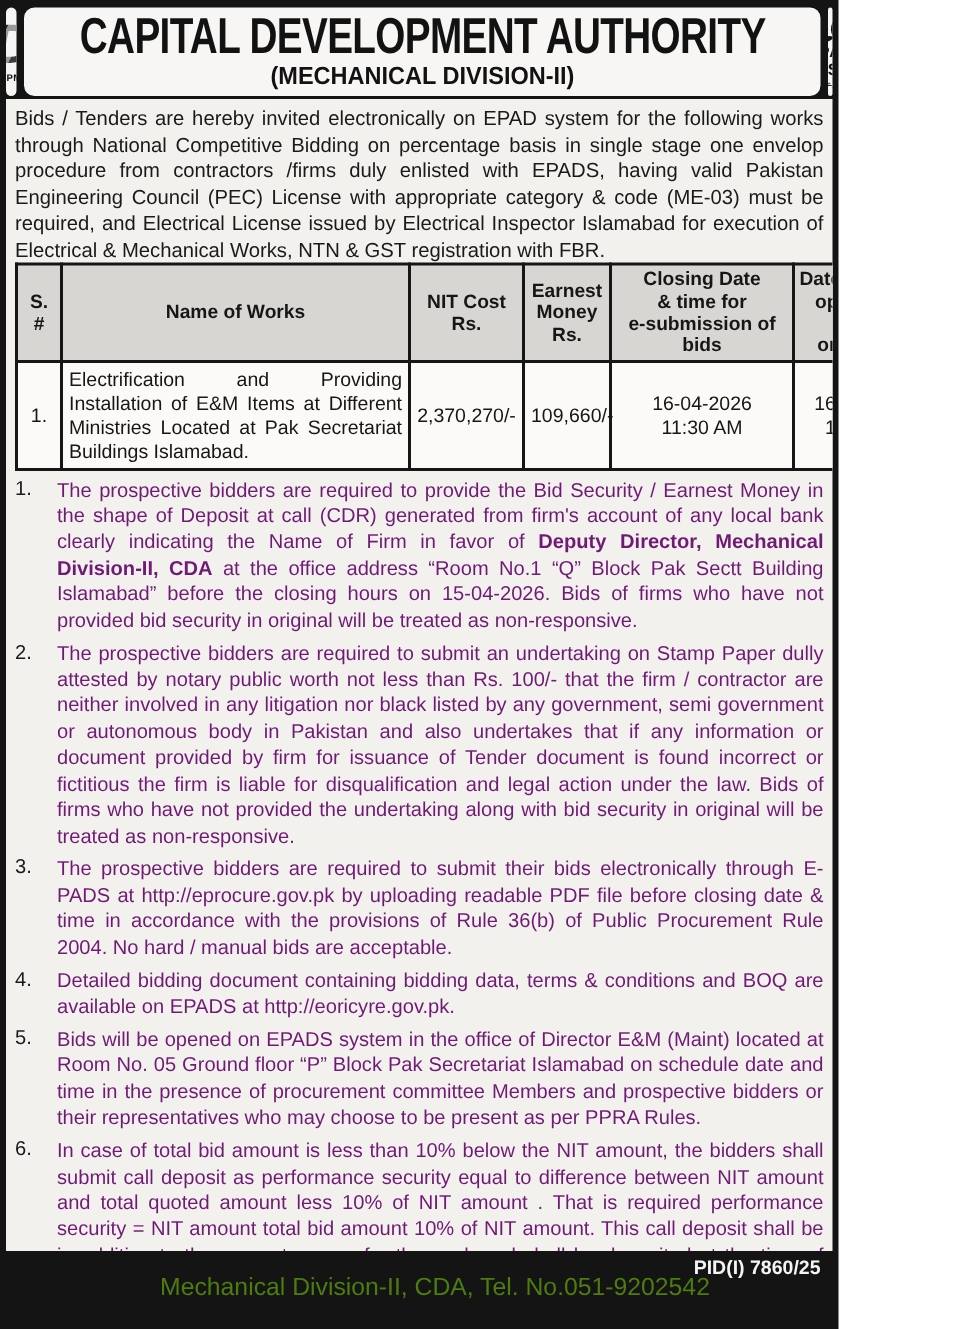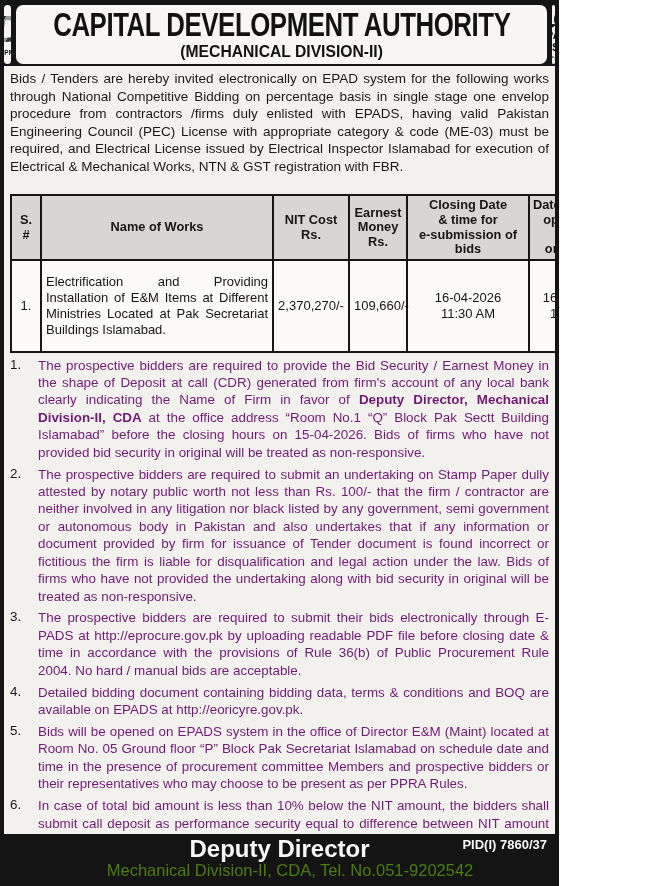--- a/index.html
+++ b/index.html
@@ -40,27 +40,27 @@
   .uraan-line2 { font-size: 11px; font-weight: bold; color: #121212; line-height: 1.1; letter-spacing: 0.3px; }
   .uraan-urdu { font-size: 6px; color: #333; line-height: 1.2; white-space: nowrap; }
 
   
   .banner { height: 35px; display: flex; align-items: center; justify-content: center; background: #141414; }
   .banner-text { color: #fdfdfd; font-size: 31px; font-weight: bold; letter-spacing: 1px; white-space: nowrap; transform: scaleY(1.08); line-height: 1; }
 
   
   .paper { flex: 1; background: #f2f1ee; padding: 4px 6px 2px 6px; overflow: hidden; display: flex; flex-direction: column; }
 
-  .intro { font-size: 13.5px; line-height: 1.3; color: #1a1a1a; text-align: justify; margin-bottom: 19px; }
+  .intro { font-size: 13.5px; line-height: 1.3; color: #1a1a1a; text-align: justify; margin-bottom: 0; }
 
   
   table { width: 100%; border-collapse: collapse; table-layout: fixed; margin-bottom: 4px; background: #fbfaf8; }
   th, td { border: 2px solid #161616; color: #161616; }
   th { background: #d8d6d2; font-size: 12.8px; font-weight: bold; text-align: center; padding: 2px 1px; white-space: pre-line; line-height: 1.15; }
-  td { font-size: 13px; padding: 13px 4px; line-height: 1.22; }
+  td { font-size: 13px; padding: 3px 4px; line-height: 1.22; }
   td.center { text-align: center; white-space: pre-line; }
   td.name-cell { text-align: justify; }
   .col-sno { width: 30px; } .col-name { width: 232px; } .col-nit { width: 76px; }
   .col-earnest { width: 58px; } .col-closing { width: 122px; } .col-opening { width: 94px; }
 
   
   .terms { flex: 1; }
   .term { display: flex; margin-bottom: 4.5px; }
   .term-num { width: 28px; flex: 0 0 28px; font-size: 13.4px; color: #1a1a1a; }
   .term-text { flex: 1; font-size: 13.4px; line-height: 1.3; color: #701a75; text-align: justify; }
@@ -166,18 +166,17 @@
       </div>
       <div class="term">
         <span class="term-num">6.</span>
         <div class="term-text">In case of total bid amount is less than 10% below the NIT amount, the bidders shall submit call deposit as performance security equal to difference between NIT amount and total quoted amount less 10% of NIT amount . That is required performance security = NIT amount total bid amount 10% of NIT amount. This call deposit shall be in addition to the earnest money for the work and shall be deposited at the time of submission of bids. Bids not carrying the performance security shall be rejected. The performance security of the successful bidder shall be released after completion of the project.</div>
       </div>
 
     </div>
   </div>
 
   <div class="footer">
-    <div class="footer-pid">PID(I) 7860/37</div>
-    <div class="footer-name">Deputy Director</div>
+    <div class="footer-pid">PID(I) 7860/25</div>
     <div class="footer-org">Mechanical Division-II, CDA,  Tel. No.051-9202542</div>
   </div>
 
 </div>
 
 </body></html>

